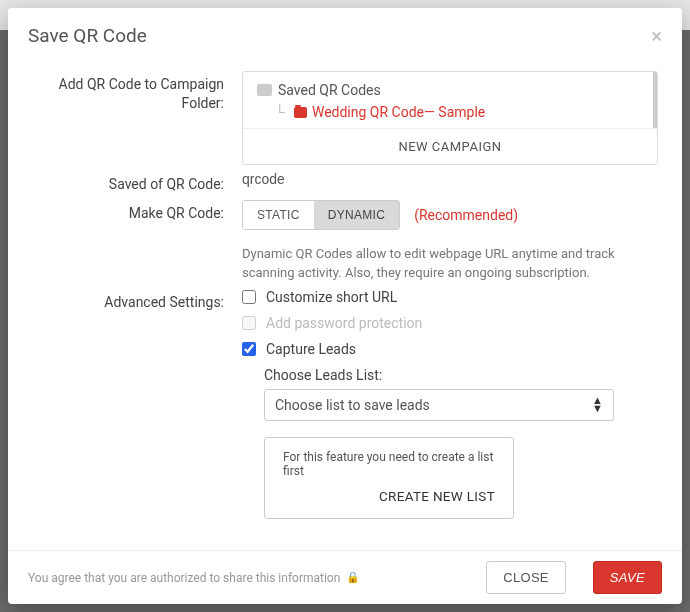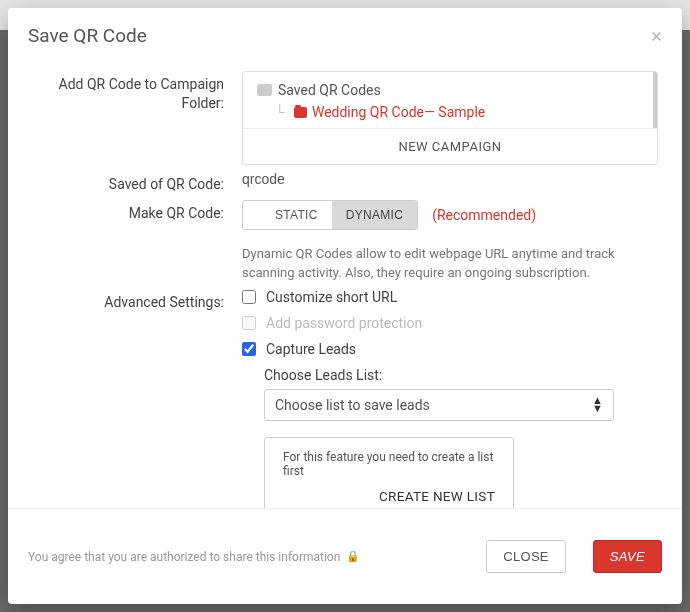--- a/index.html
+++ b/index.html
@@ -98,21 +98,21 @@
       border-top: 1px solid #eee;
       cursor: pointer;
     }
     .name-input {
       border: none; font-size: 14px; color: #555; outline: none; width: 100%;
     }
     .toggle-wrap {
       display: flex; align-items: center; gap: 14px;
     }
     .toggle-group {
-      display: inline-flex; border: 1px solid #ccc; border-radius: 3px; overflow: hidden; padding-left: 18px;
+      display: inline-flex; border: 1px solid #ccc; border-radius: 3px; overflow: hidden;
     }
     .toggle-btn {
       padding: 7px 14px; font-size: 12px; letter-spacing: 0.3px;
       background: #fff; color: #555; cursor: pointer; border: none;
     }
     .toggle-btn.active {
       background: #d9d9d9; color: #444;
     }
     .recommended {
       color: #d9362e; font-size: 14px;
@@ -156,21 +156,21 @@
     }
     .hint-caption {
       font-size: 12px; color: #555;
     }
     .create-list-btn {
       text-align: right; font-size: 13.5px; letter-spacing: 0.3px;
       color: #333; margin-top: 10px; cursor: pointer;
     }
     .modal-footer {
       border-top: 1px solid #eee;
-      padding: 31px 20px;
+      padding: 10px 20px;
       display: flex; align-items: center; justify-content: space-between;
     }
     .legal {
       font-size: 12px; color: #999; display: flex; align-items: center; gap: 6px;
     }
     .footer-actions { display: flex; gap: 27px; margin-left: 34px; }
     .btn {
       padding: 8px 16px; font-size: 13px; border-radius: 3px; cursor: pointer;
       letter-spacing: 0.3px;
     }

